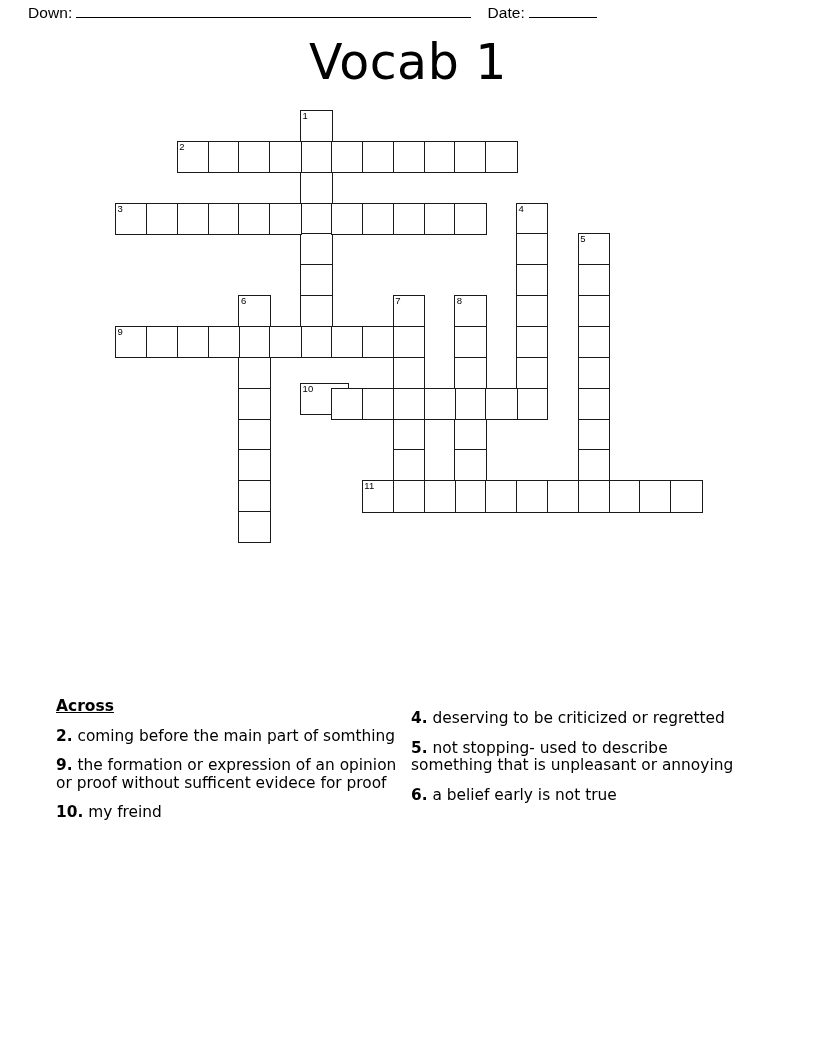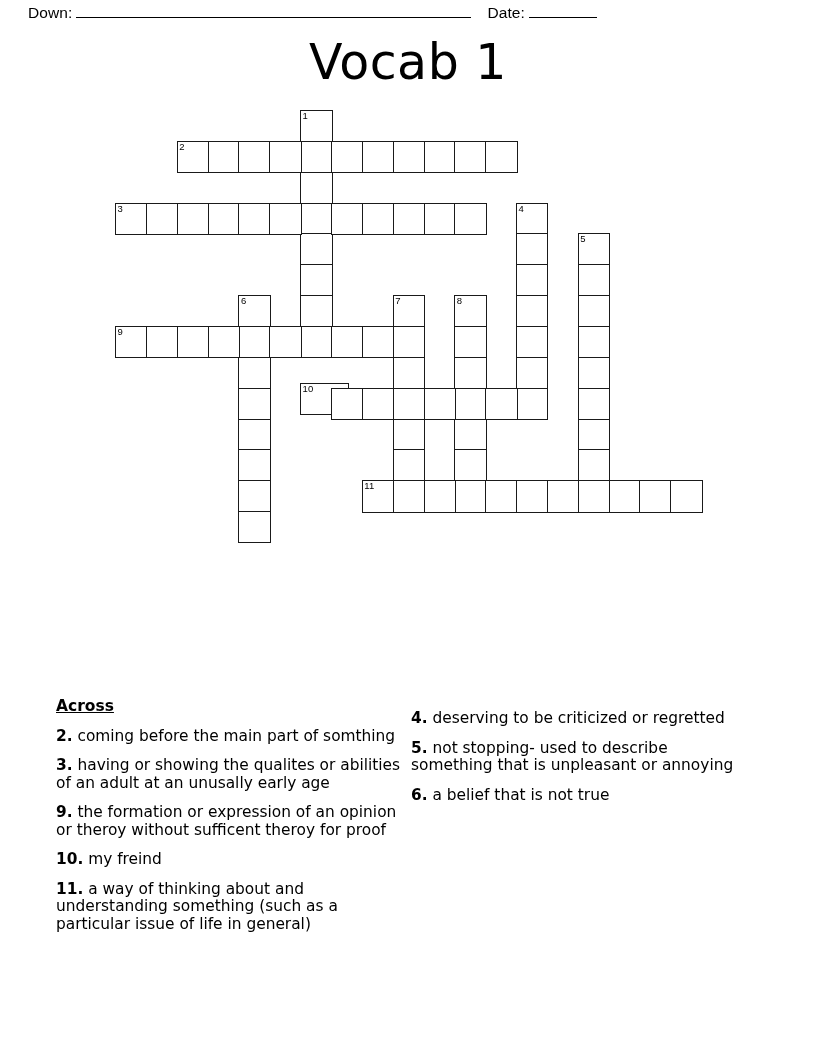--- a/index.html
+++ b/index.html
@@ -247,28 +247,26 @@
     <div class="xw-cell" style="left: 639.45px; top: 480.2px; width: 32.45px; height: 32.45px;"></div>
     <div class="xw-cell" style="left: 670.3px; top: 480.2px; width: 32.45px; height: 32.45px;"></div>
   </div>
 
 <div class="clues">
 
   <div class="clue-col across">
     <div class="clue-heading">Across</div>
     <ul class="clue-list" id="across-list">
         <li class="clue-item"><span class="clue-num">2.</span><span class="clue-text"> coming before the main part of somthing</span></li>
-        <li class="clue-item"><span class="clue-num">3.</span><span class="clue-text"> having or showing the qualites or abilities of an adult at an unusally early age</span></li>
-        <li class="clue-item"><span class="clue-num">9.</span><span class="clue-text"> the formation or expression of an opinion or theroy without sufficent theroy for proof</span></li>
+        <li class="clue-item"><span class="clue-num">9.</span><span class="clue-text"> the formation or expression of an opinion or proof without sufficent evidece for proof</span></li>
         <li class="clue-item"><span class="clue-num">10.</span><span class="clue-text"> my freind</span></li>
-        <li class="clue-item"><span class="clue-num">11.</span><span class="clue-text"> a way of thinking about and understanding something (such as a particular issue of life in general)</span></li>
       </ul>
   </div>
 
   <div class="clue-col down">
     <ul class="clue-list" id="down-list">
         <li class="clue-item"><span class="clue-num">4.</span><span class="clue-text"> deserving to be criticized or regretted</span></li>
         <li class="clue-item"><span class="clue-num">5.</span><span class="clue-text"> not stopping- used to describe something that is unpleasant or annoying</span></li>
-        <li class="clue-item"><span class="clue-num">6.</span><span class="clue-text"> a belief that is not true</span></li>
+        <li class="clue-item"><span class="clue-num">6.</span><span class="clue-text"> a belief early is not true</span></li>
       </ul>
   </div>
 
 </div>
 
 </body></html>

